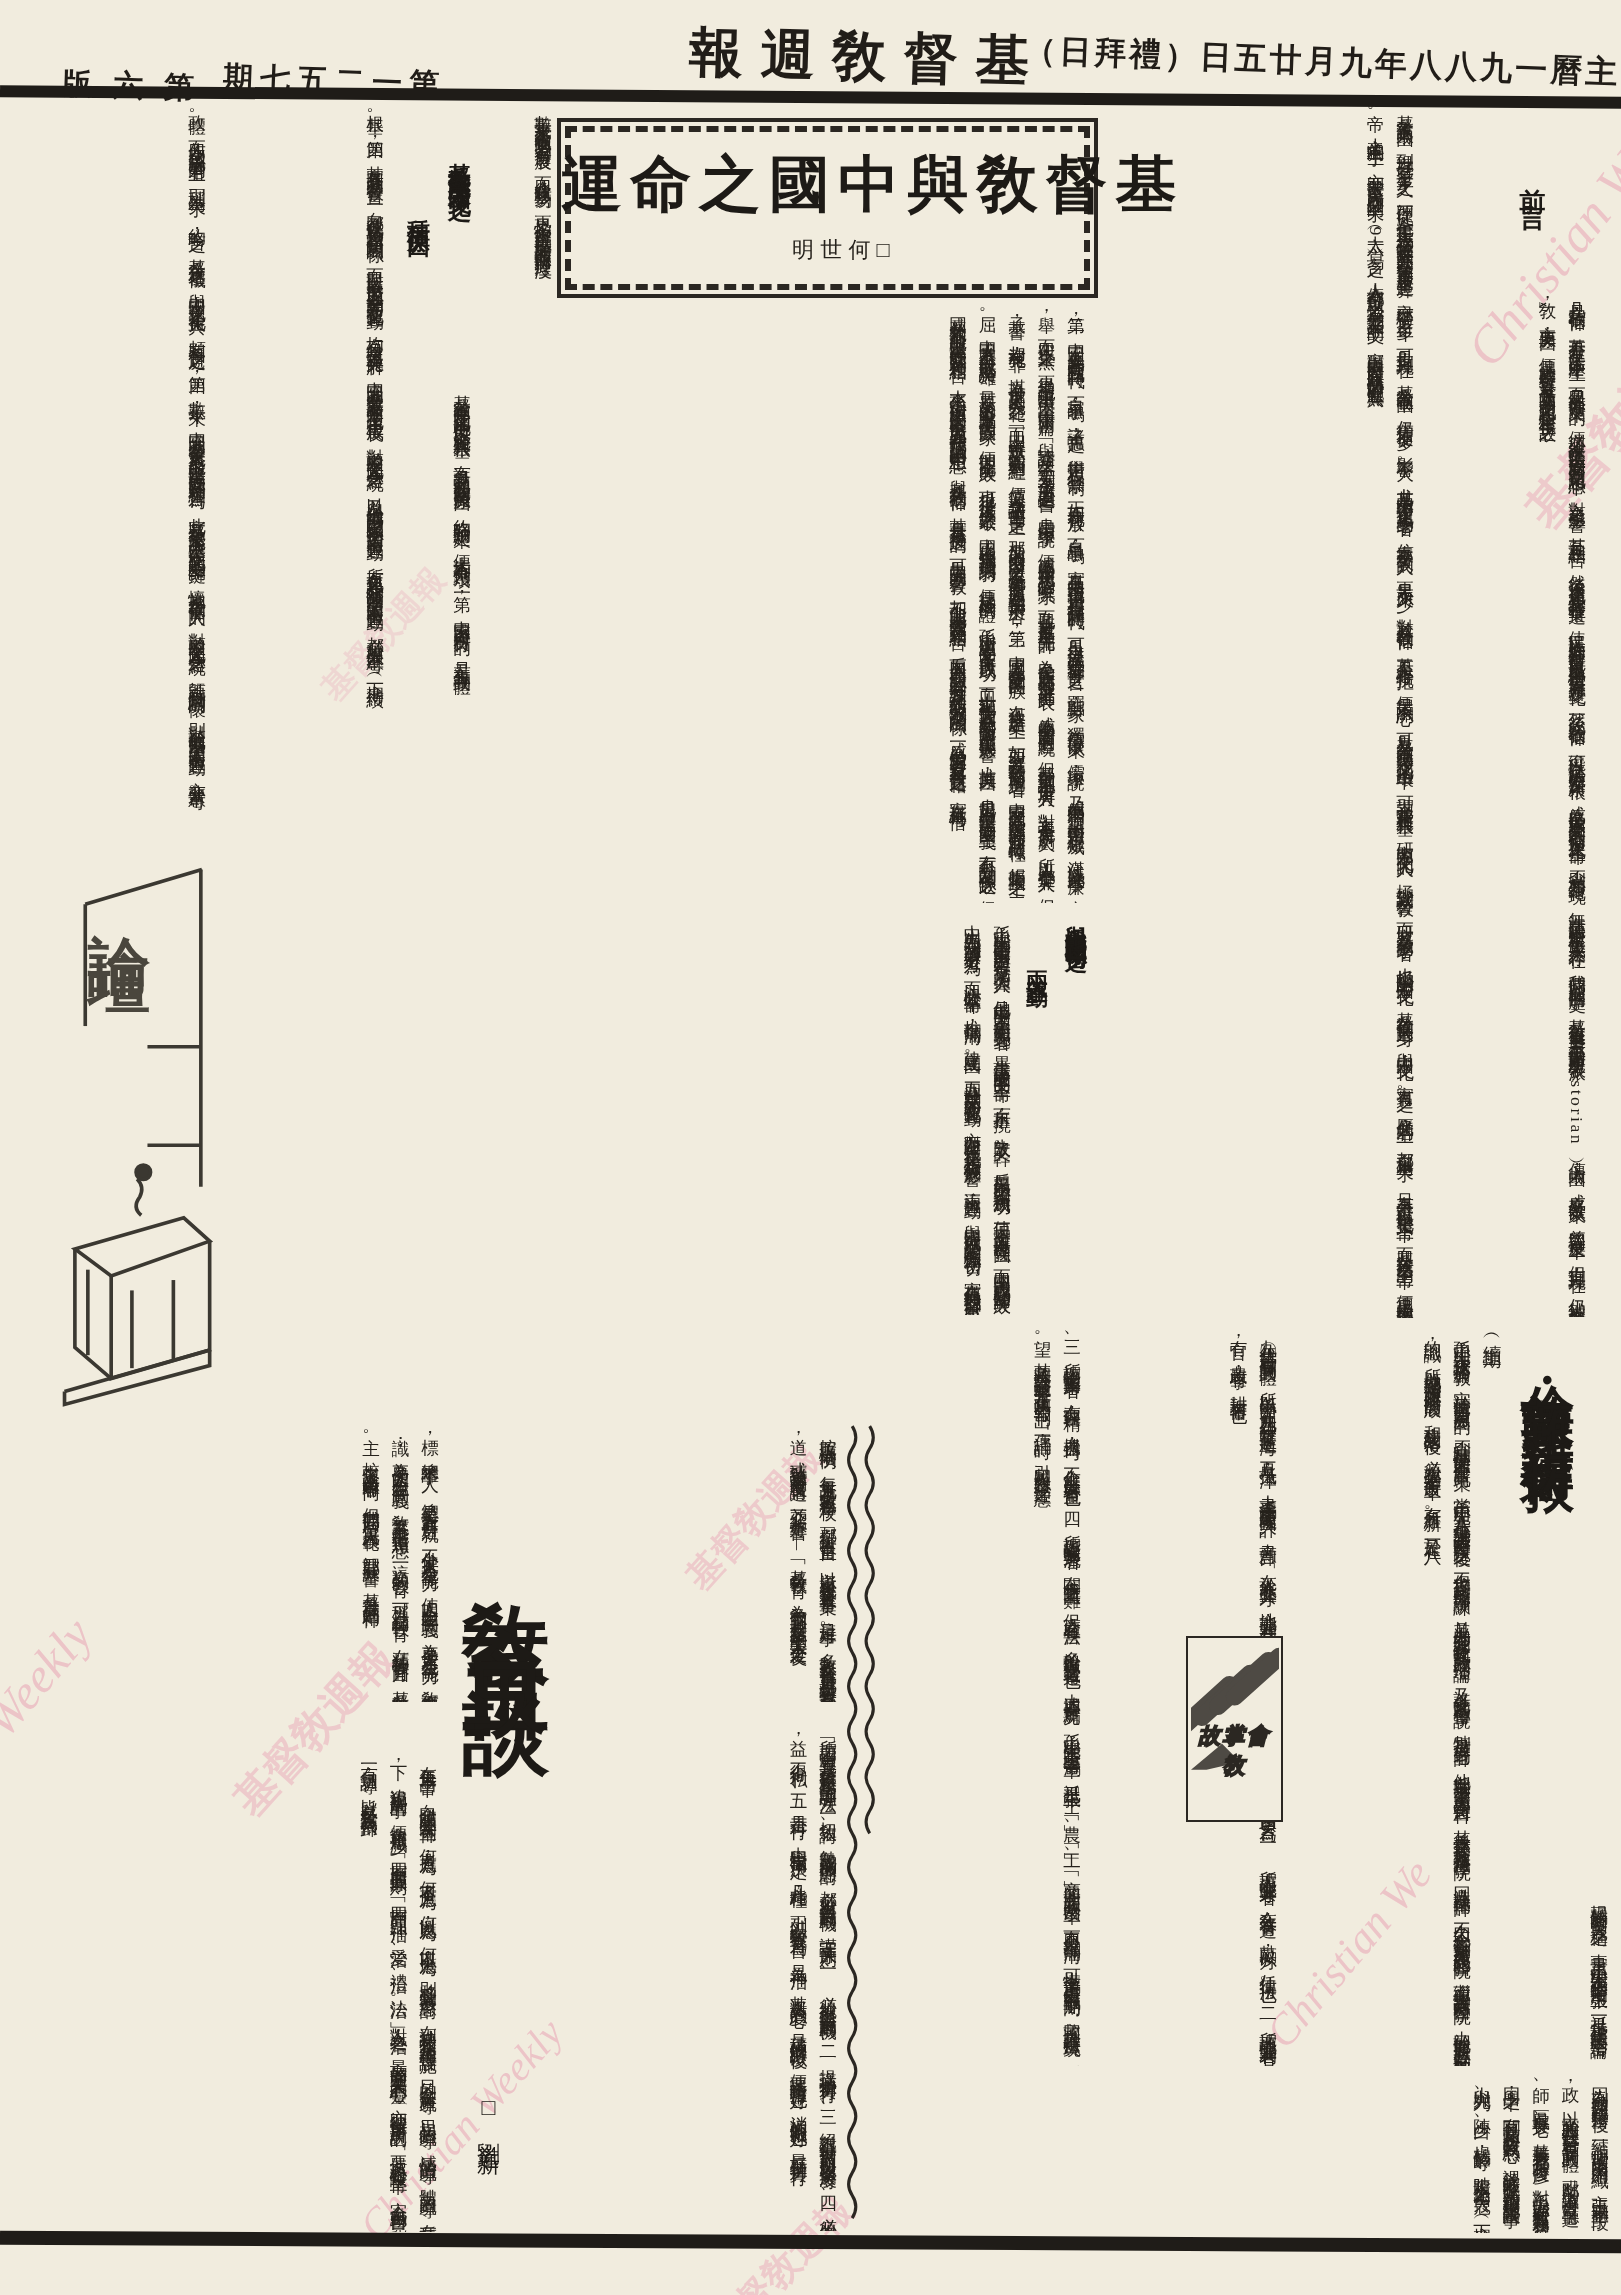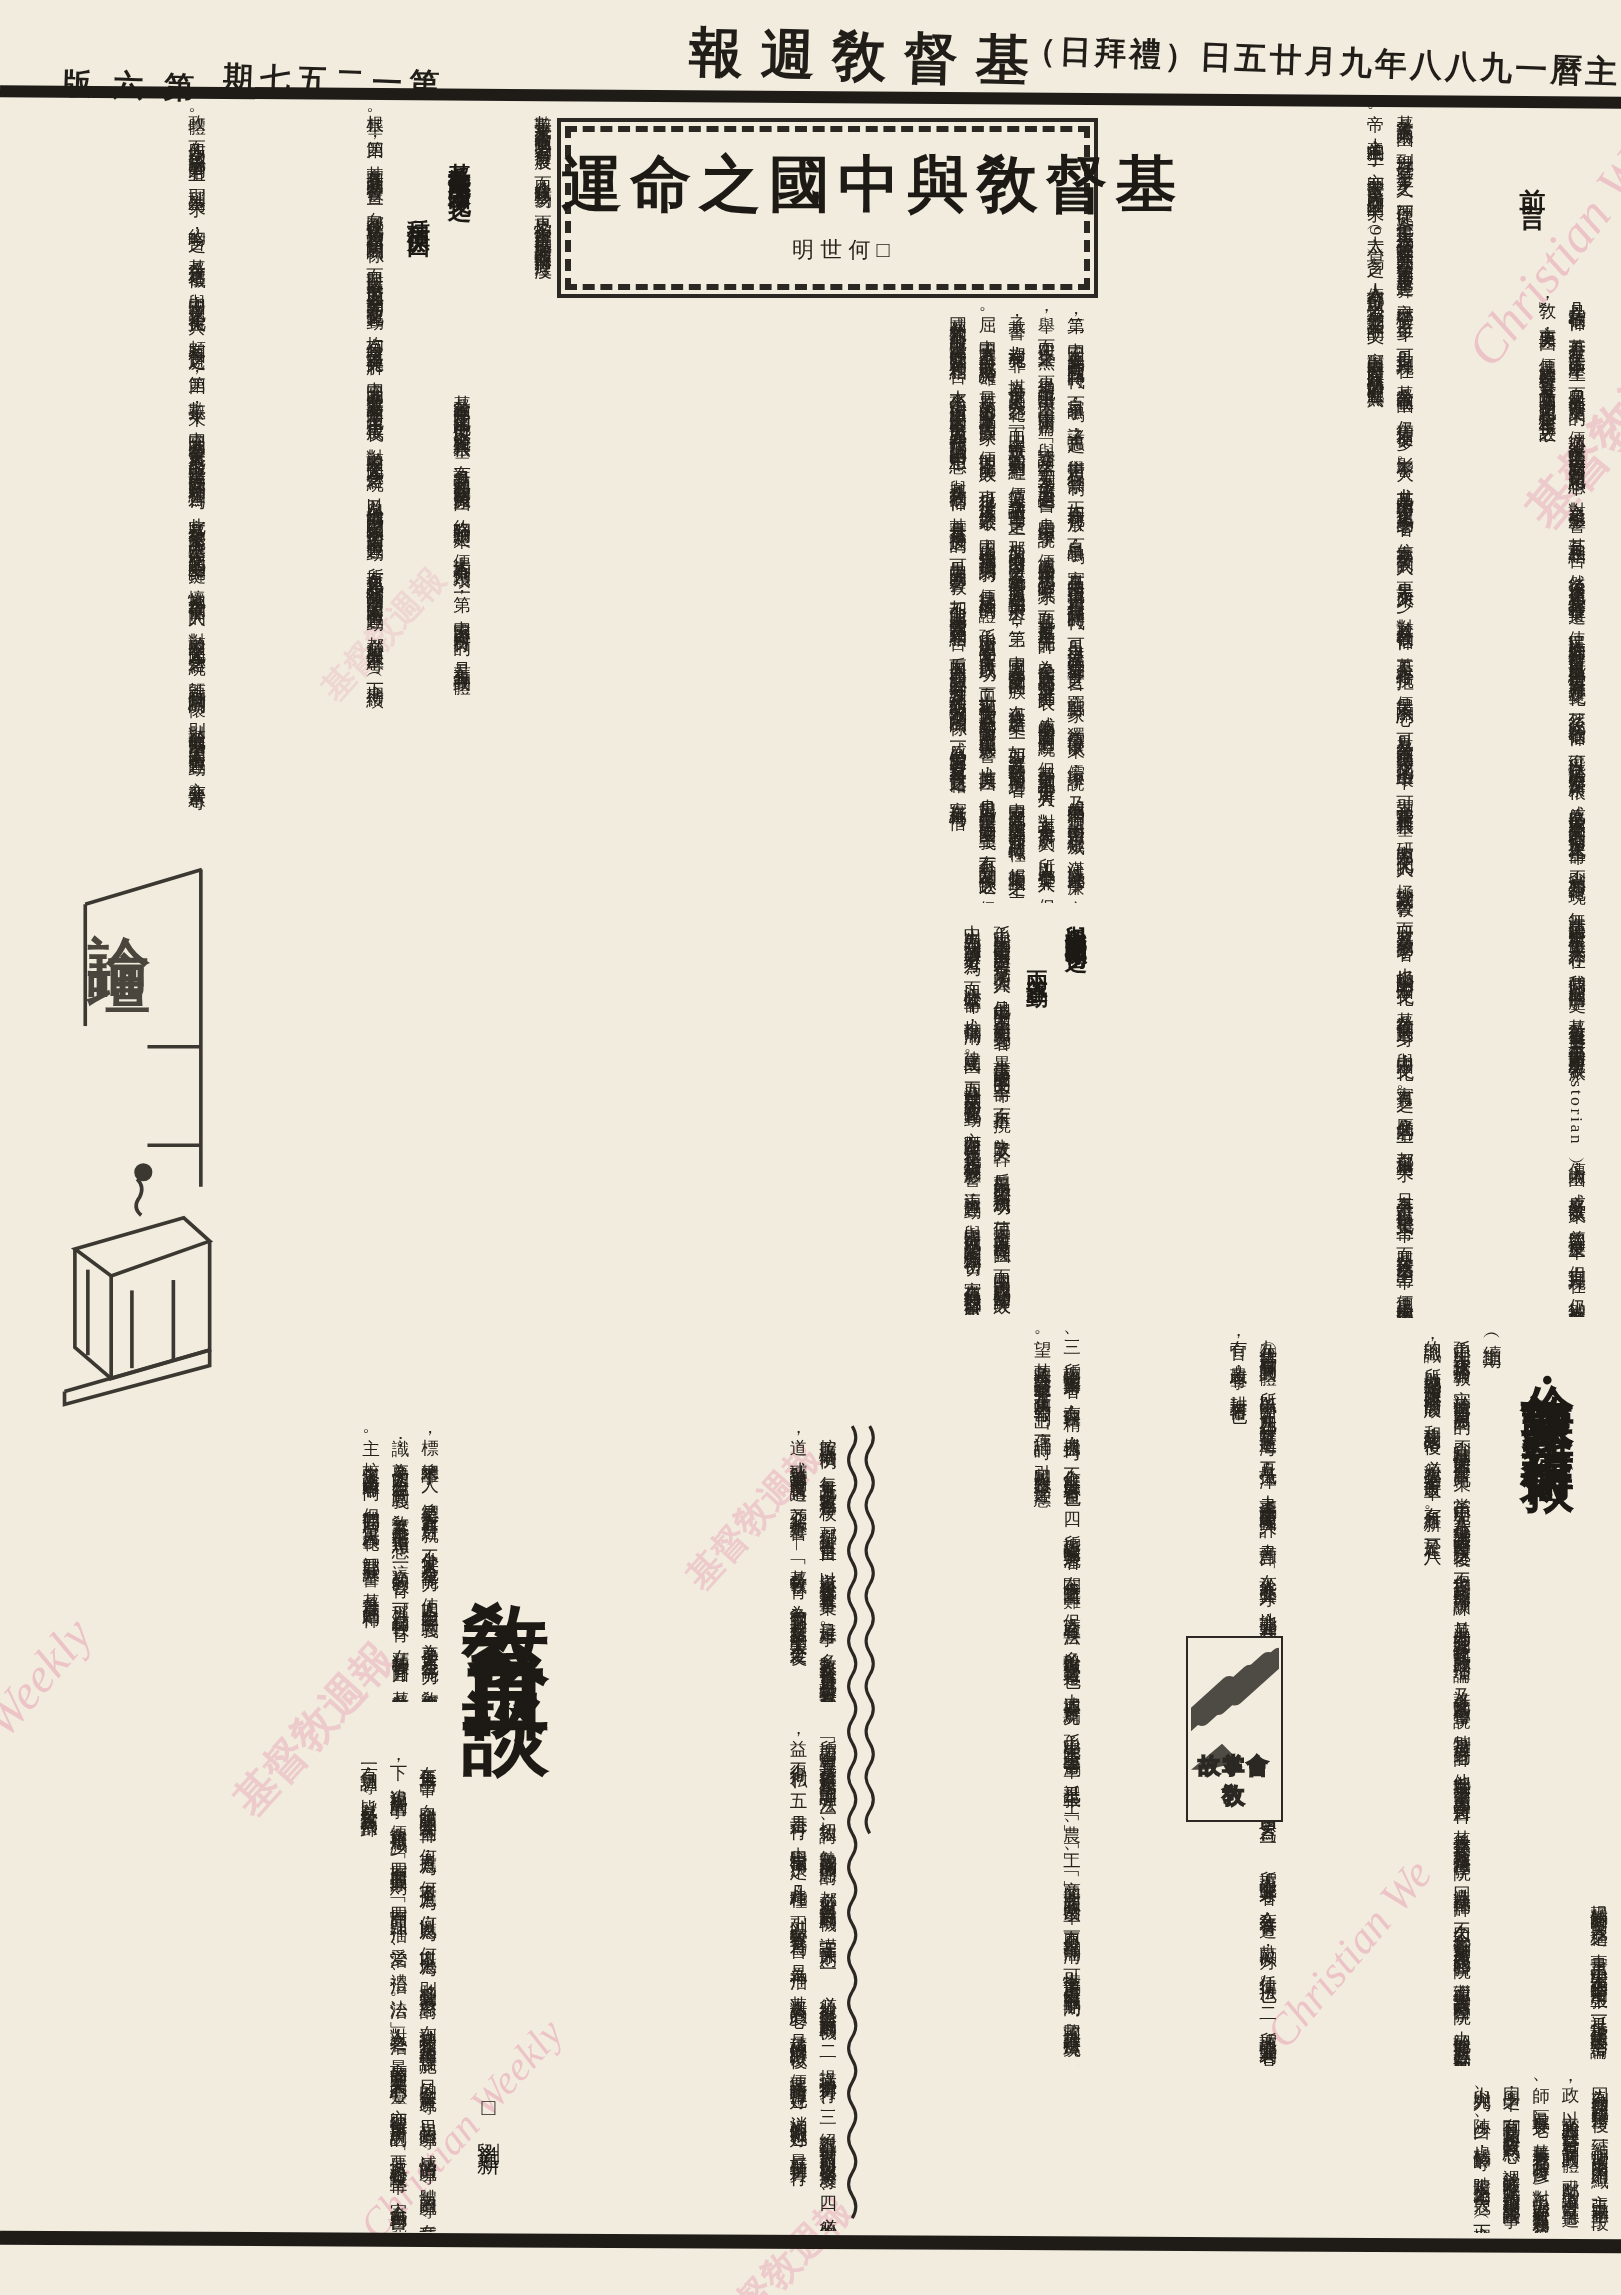--- a/index.html
+++ b/index.html
@@ -108,17 +108,17 @@
 <div class="abs" style="left:1186px;top:1636px;width:93px;height:182px;border:2.6px solid #2b2722;background:#f1ecde;">
   <svg width="88" height="130" viewBox="0 0 170 250" style="margin:2.1px auto 0;">
     <g fill="#4e4a44">
       <rect x="-40" y="118" width="150" height="34" rx="17" transform="rotate(-42 20 135)"></rect>
       <rect x="-10" y="96" width="160" height="34" rx="17" transform="rotate(-42 60 113)"></rect>
       <rect x="22" y="76" width="165" height="34" rx="17" transform="rotate(-42 90 93)"></rect>
       <rect x="55" y="60" width="150" height="34" rx="17" transform="rotate(-42 120 77)"></rect>
       <path d="M0 250 L60 200 L95 235 L30 250 Z"></path>
     </g>
   </svg>
-  <div class="outline-ch" style="position:absolute;left:0;right:0;bottom:9px;text-align:center;font-size:22px;">故掌會敎</div>
+  <div class="outline-ch" style="position:absolute;left:0;right:0;bottom:39px;text-align:center;font-size:22px;font-style:italic;">故掌會敎</div>
 </div>
 
 <div class="rule" style="top:2235px;height:13.5px;transform:rotate(0.3deg);"></div>
 
 
 </body></html>

